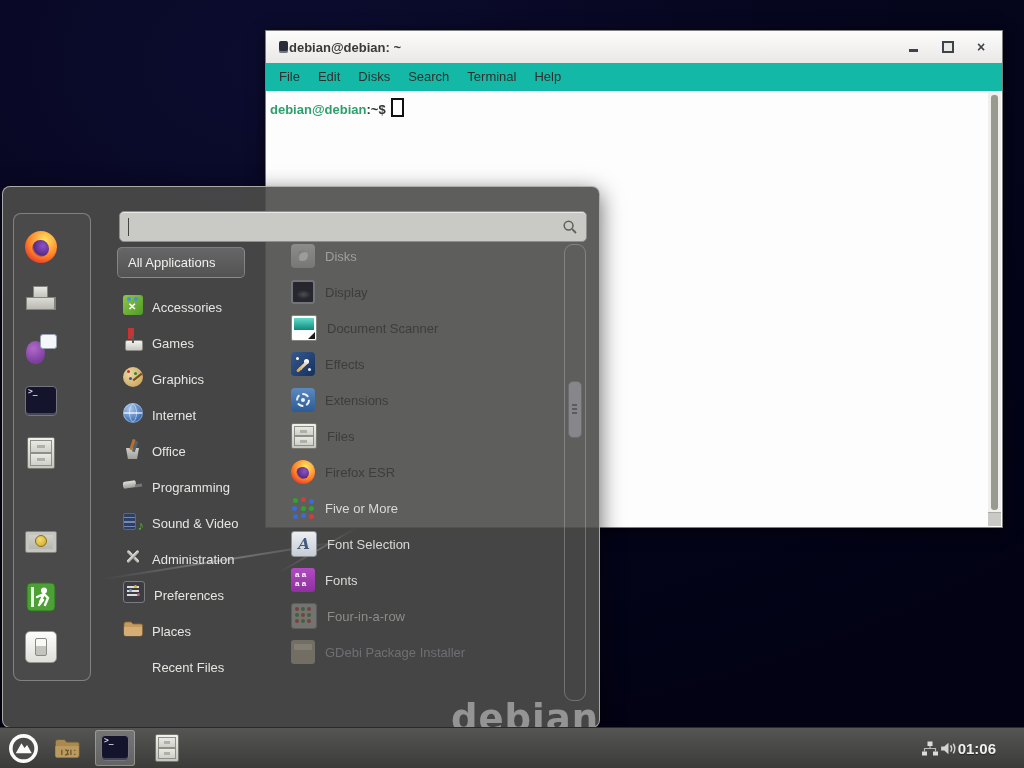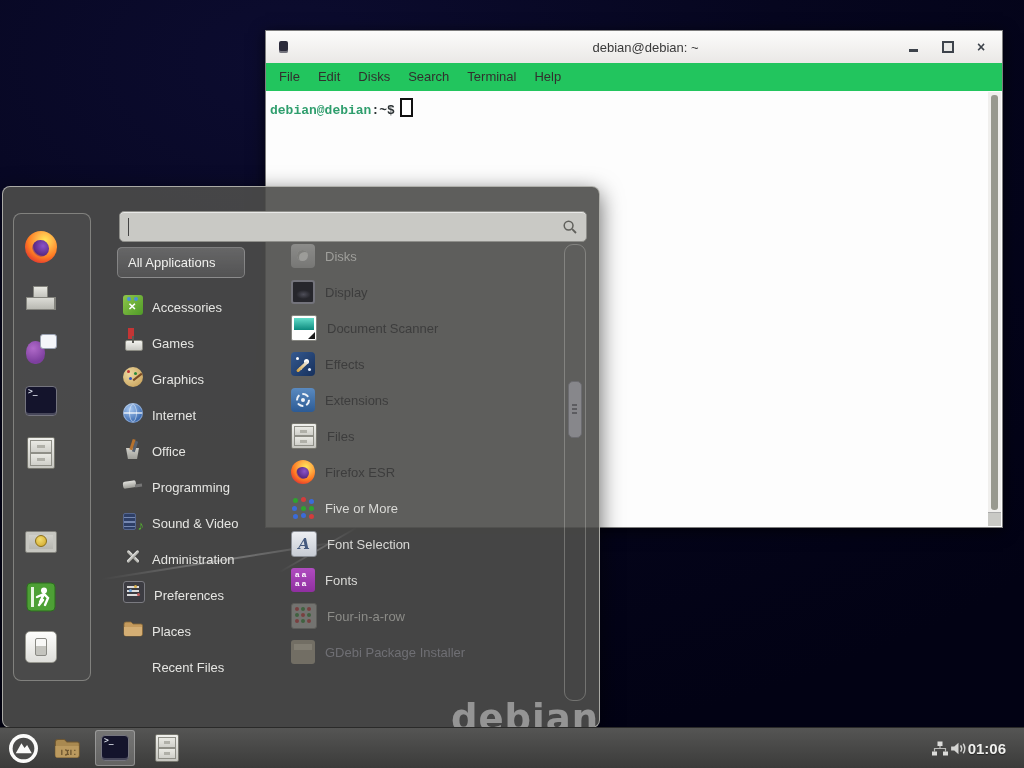--- a/index.html
+++ b/index.html
@@ -12,31 +12,31 @@
      radial-gradient(1100px 700px at 28% 8%, #0c0c30 0%, #06061f 45%, #020214 100%);}
 
   
   .term{left:265px;top:30px;width:736px;height:496px;background:#fdfdfd;
         border:1px solid #7e7e7e;box-shadow:0 3px 14px rgba(0,0,0,.65);z-index:2;}
   .term-titlebar{left:0;top:0;right:0;height:32px;
         background:linear-gradient(#fcfcfb,#eae8e6);border-bottom:1px solid #d2d0cd;
         display:flex;align-items:center;}
   .term-appicon{position:absolute;left:13px;top:10px;width:9px;height:12px;background:#2b2b3a;
         border-radius:2px;box-shadow:inset 0 -2px 0 rgba(255,255,255,.35);}
-  .term-title{flex:1;text-align:center;font-size:13px;font-weight:normal;color:#3a3a3a;margin-left:23px;}
+  .term-title{flex:1;text-align:left;font-size:13px;font-weight:bold;color:#3a3a3a;margin-left:23px;}
   .wbtn{position:absolute;top:0;width:26px;height:32px;display:flex;align-items:center;justify-content:center;}
   .wbtn-min{right:76px;}  .wbtn-max{right:41px;}  .wbtn-close{right:8px;}
   .g-min{width:9px;height:3px;background:#3d434b;margin-top:6px;}
   .g-max{width:8px;height:8px;border:2px solid #3d434b;background:#e8e8e6;}
   .g-close{color:#3d434b;font-size:14px;font-weight:bold;line-height:1;}
-  .term-menubar{left:0;top:32px;right:0;height:28px;background:#22c55e;
+  .term-menubar{left:0;top:32px;right:0;height:28px;background:#14b8a6;
         border-bottom:1px solid #e3e1de;display:flex;align-items:center;padding-left:4px;}
   .term-menuitem{padding:0 9px;font-size:13px;color:#32302e;line-height:28px;}
   .term-body{left:0;top:60px;right:0;bottom:0;background:#fdfdfd;}
-  .promptline{position:absolute;left:4px;top:7px;font-family:Liberation Mono, monospace;
+  .promptline{position:absolute;left:4px;top:7px;font-family:Liberation Sans, sans-serif;
         font-size:13px;font-weight:bold;white-space:pre;}
   .p-user{color:#2f9e6d;}
   .p-suffix{color:#2e3436;}
   .cursor{display:inline-block;width:9px;height:15px;border:2px solid #111;background:#fff;
         vertical-align:-3px;margin-left:5px;}
   .term-scroll{position:absolute;right:1px;top:1px;width:13px;bottom:1px;background:#f0efed;}
   .term-thumb{position:absolute;right:3px;top:3px;width:7px;bottom:16px;background:#98998f;border-radius:3px;}
   .term-scrollcap{position:absolute;right:1px;bottom:1px;width:13px;height:13px;background:#c9c9c5;border-top:1px solid #aaa;}
 
   
@@ -201,21 +201,21 @@
 
   
   .taskbar{left:0;right:0;bottom:0;height:40px;background:linear-gradient(#555554,#3b3b3a);
         border-top:1px solid #2a2a29;z-index:5;display:flex;align-items:center;}
   .tb-menu{width:31px;height:31px;margin-left:8px;}
   .tb-gap{width:14px;} .tb-gap2{width:18px;}
   .tb-launcher{width:28px;height:26px;display:flex;align-items:center;justify-content:center;}
   .tb-task{width:38px;height:34px;border-radius:3px;background:rgba(255,255,255,0.2);
         border:1px solid rgba(255,255,255,0.28);display:flex;align-items:center;justify-content:center;}
   .tb-spacer{flex:1;}
-  .tb-tray{display:flex;align-items:flex-end;margin-right:18px;}
+  .tb-tray{display:flex;align-items:flex-end;margin-right:28px;}
   .tb-clock{font-size:15px;font-weight:bold;color:#f0f0ee;text-shadow:0 1px 1px rgba(0,0,0,.5);}
 </style>
 </head>
 <body>
 
 <div class="abs desktop"></div>
 
 <div class="abs term">
   <div class="abs term-titlebar">
     <span class="term-appicon"></span>

